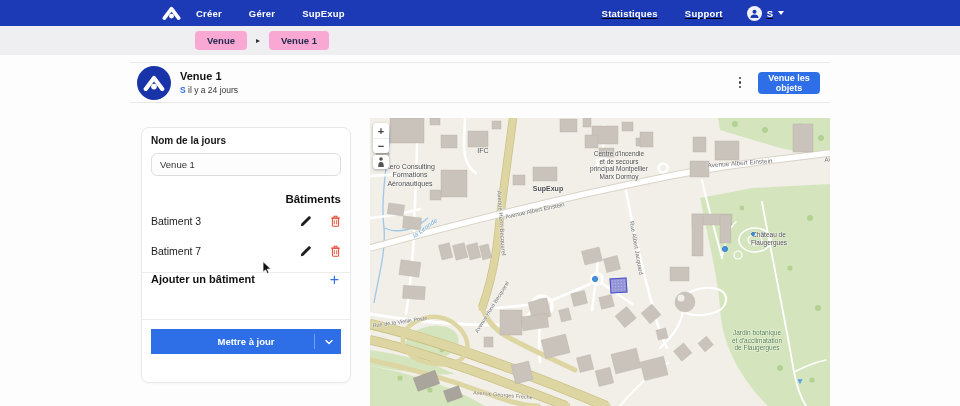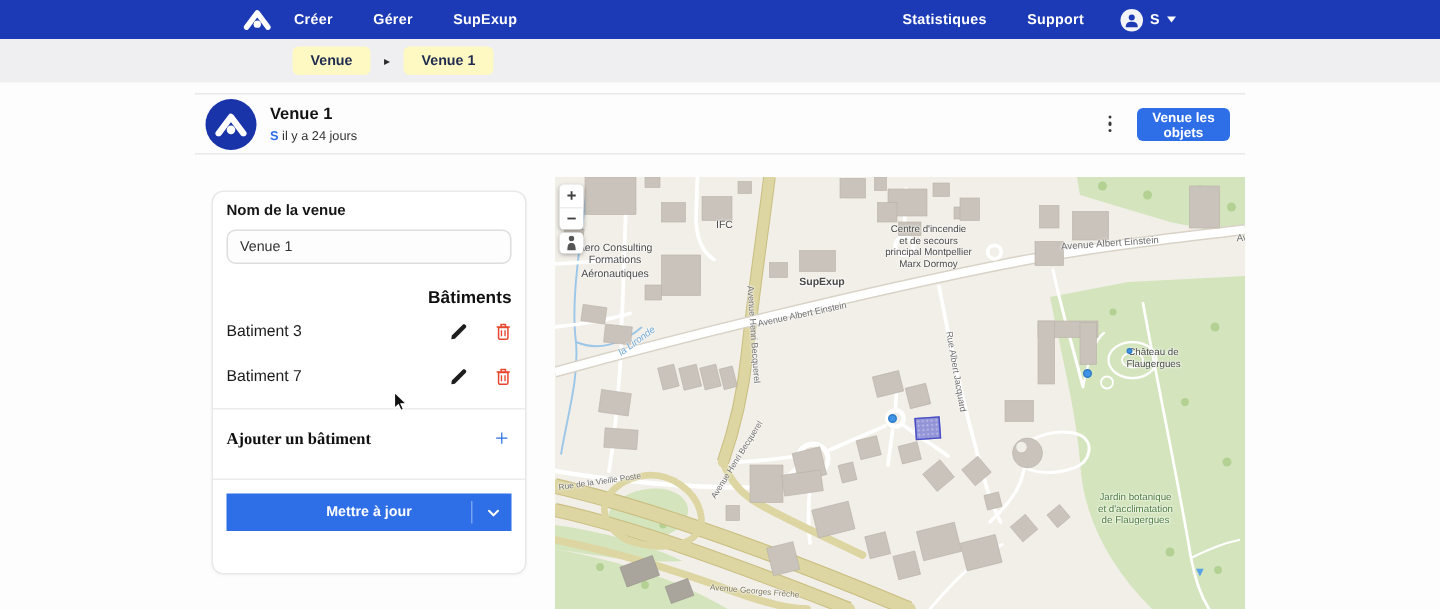--- a/index.html
+++ b/index.html
@@ -6,33 +6,33 @@
   html,body { width:960px; height:406px; overflow:hidden; background:#fdfdfd;
     font-family:"Liberation Sans", sans-serif; -webkit-font-smoothing:antialiased; }
 
   
   .navbar { position:absolute; left:0; top:0; width:960px; height:26px; background:#1c3ab5;
     display:flex; align-items:center; }
   .nav-logo { margin-left:162px; display:flex; align-items:center; }
   .nav-items { display:flex; align-items:center; margin-left:15px; gap:27px;text-align:center; }
   .nav-item { color:#fff; font-size:9.5px; font-weight:700; cursor:pointer; letter-spacing:.2px; }
   .nav-spacer { flex:1; }
-  .nav-right { display:flex; align-items:center; gap:24px; margin-right:8px; }
+  .nav-right { display:flex; align-items:center; gap:24px; margin-right:8px;text-decoration:underline; }
   .nav-user { display:flex; align-items:center; gap:5px; margin-right:168px; margin-left:0; cursor:pointer; }
   .nav-avatar { width:15px; height:15px; border-radius:50%; background:#f2f3f7; display:flex;
     align-items:center; justify-content:center; }
   .nav-user-initial { color:#fff; font-size:9.5px; font-weight:700; }
   .nav-caret { width:0; height:0; border-left:3.5px solid transparent; border-right:3.5px solid transparent;
     border-top:4px solid #fff; }
 
   
   .crumbbar { position:absolute; left:0; top:26px; width:960px; height:29px; background:#efeff2;
     display:flex; align-items:center; }
   .crumbs { display:flex; align-items:center; margin-left:195px; gap:9px; }
-  .bc-pill { background:#fef9c3; border-radius:4px; padding:4px 12px; font-size:9.5px; font-weight:700;
+  .bc-pill { background:#f9a8d4; border-radius:4px; padding:4px 12px; font-size:9.5px; font-weight:700;
     color:#1f2b4e; cursor:pointer; }
   .bc-sep { font-size:8px; color:#2a2a2a; }
 
   
   .page-header { position:absolute; left:130px; top:62px; width:700px; height:41px;
     border-top:1px solid #e8e8e8; border-bottom:1px solid #e8e8e8; display:flex; align-items:center; background:transparent; }
   .venue-logo { width:34px; height:34px; border-radius:50%; background:#1834a8; margin-left:7px;
     display:flex; align-items:center; justify-content:center; flex:none; }
   .header-text { margin-left:9px; flex:1; }
   .venue-title { font-size:11px; font-weight:700; color:#131313; line-height:13px; }
@@ -50,21 +50,21 @@
     border:1px solid #e9e9e9; border-radius:8px; padding:7px 9px 0 9px; box-shadow:0 1px 2px rgba(0,0,0,.03); }
   .field-label { font-size:10px; font-weight:700; color:#161616; line-height:12px; }
   .venue-input { margin-top:6px; width:100%; height:23px; border:1px solid #ddd; border-radius:6px;
     background:#fdfdfd; font-size:9.5px; color:#333; padding:0 8px; font-family:inherit; outline:none; }
   .bldg-heading { margin-top:16px; font-size:11.5px; font-weight:700; color:#111; line-height:14px;text-align:right; }
   .b-row { display:flex; align-items:center; height:30px; }
   .b-name { flex:1; font-size:10.5px; color:#1c1c1c; }
   .icon-btn { background:none; border:none; cursor:pointer; padding:0; display:flex; align-items:center; }
   .b-row .icon-btn.edit { margin-right:18px; }
   .card-divider { border-top:1px solid #ececec; margin:6px -9px 0 -9px; }
-  .add-row { height:40px; display:flex; align-items:center;font-family:Liberation Serif, serif; }
+  .add-row { height:40px; display:flex; align-items:flex-start; }
   .add-label { flex:1; font-size:11px; font-weight:700; color:#111; }
   .plus-btn { background:none; border:none; color:#2e6fe7; font-size:16px; font-weight:400; cursor:pointer;
     line-height:14px; padding:0 2px; font-family:inherit; }
   .update-btn { position:relative; margin-top:9px; width:100%; height:25px; border-radius:0; font-size:9.5px; }
   .update-btn .chev { position:absolute; right:8px; top:50%; transform:translateY(-50%); }
   .update-btn .sep { position:absolute; right:26px; top:20%; height:60%; width:1px; background:rgba(255,255,255,.35); }
 
   
   .map { position:absolute; left:370px; top:118px; width:460px; height:288px; background:#f2efe9;
     overflow:hidden; cursor:grab; }
@@ -143,21 +143,21 @@
   </div>
   <div class="kebab">
       <i></i>
       <i></i>
       <i></i>
     </div>
   <button class="btn-primary voir-btn">Venue les objets</button>
 </div>
 
 <div class="card">
-  <div class="field-label">Nom de la venue</div>
+  <div class="field-label">Nom de la jours</div>
   <input class="venue-input" type="text" value="Venue 1" style="">
   <div class="bldg-heading">Bâtiments</div>
   <div id="buildings-list">
   <div class="b-row">
     <span class="b-name">Batiment 3</span>
     <button class="icon-btn edit">
       <svg width="12" height="12" viewBox="0 0 14 14">
         <path d="M1 13 L1.4 10.2 L9.9 1.7 C10.4 1.2 11.3 1.2 11.8 1.7 L12.3 2.2 C12.8 2.7 12.8 3.6 12.3 4.1 L3.8 12.6 Z" fill="#1e1e1e"></path>
       </svg>
     </button>

